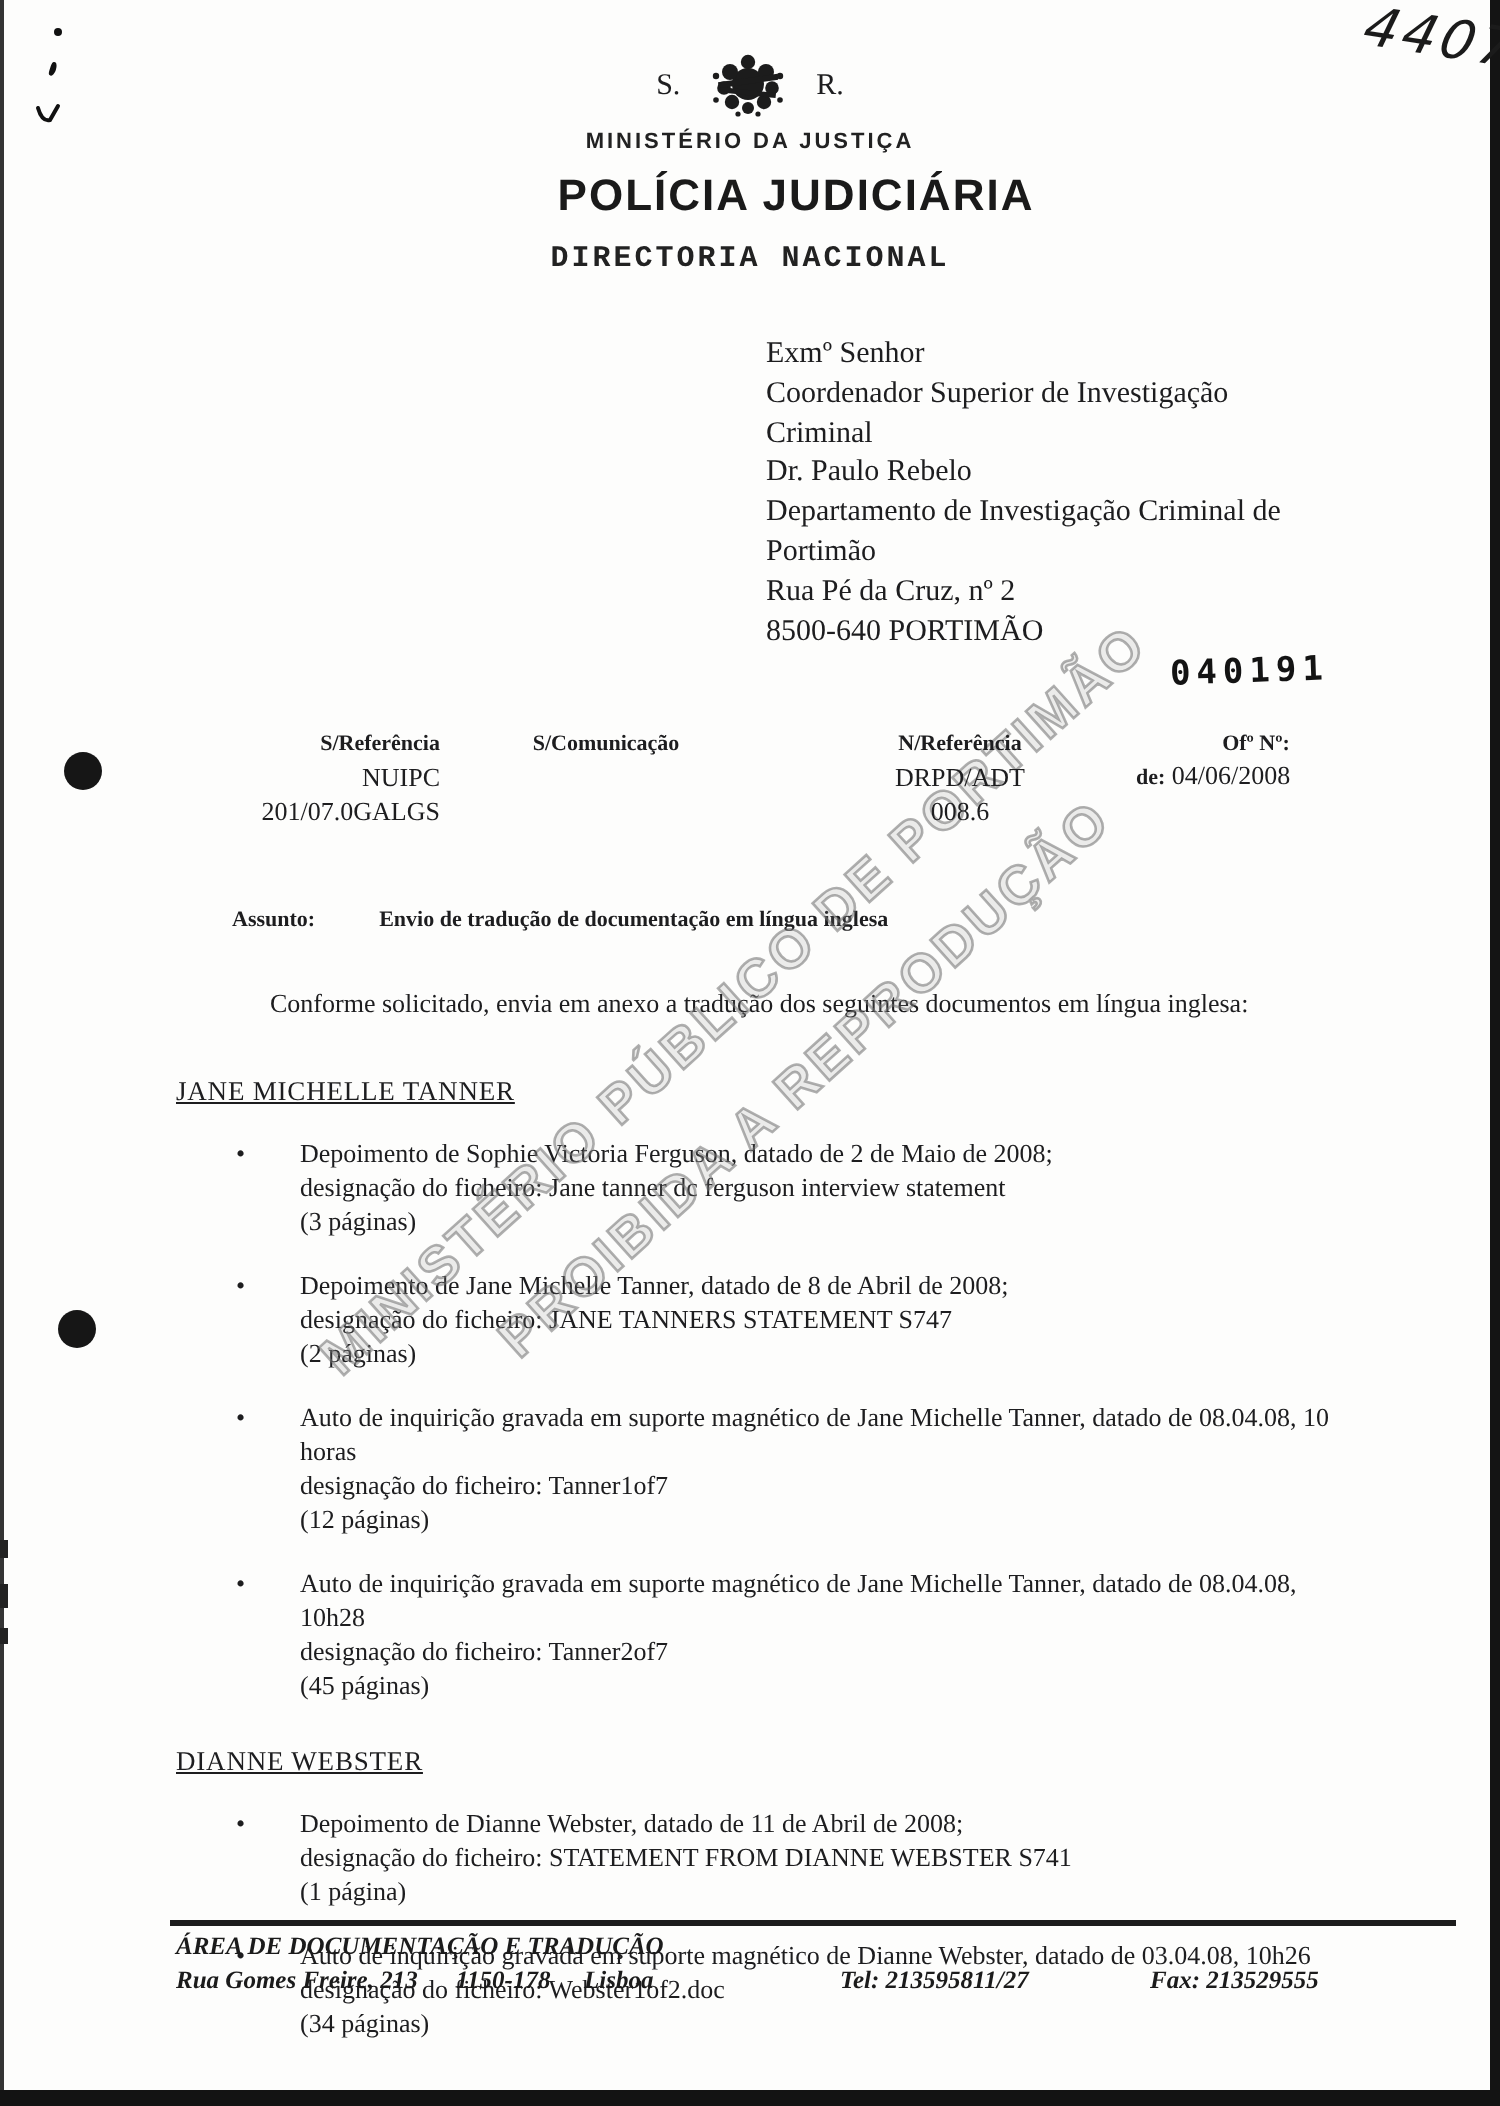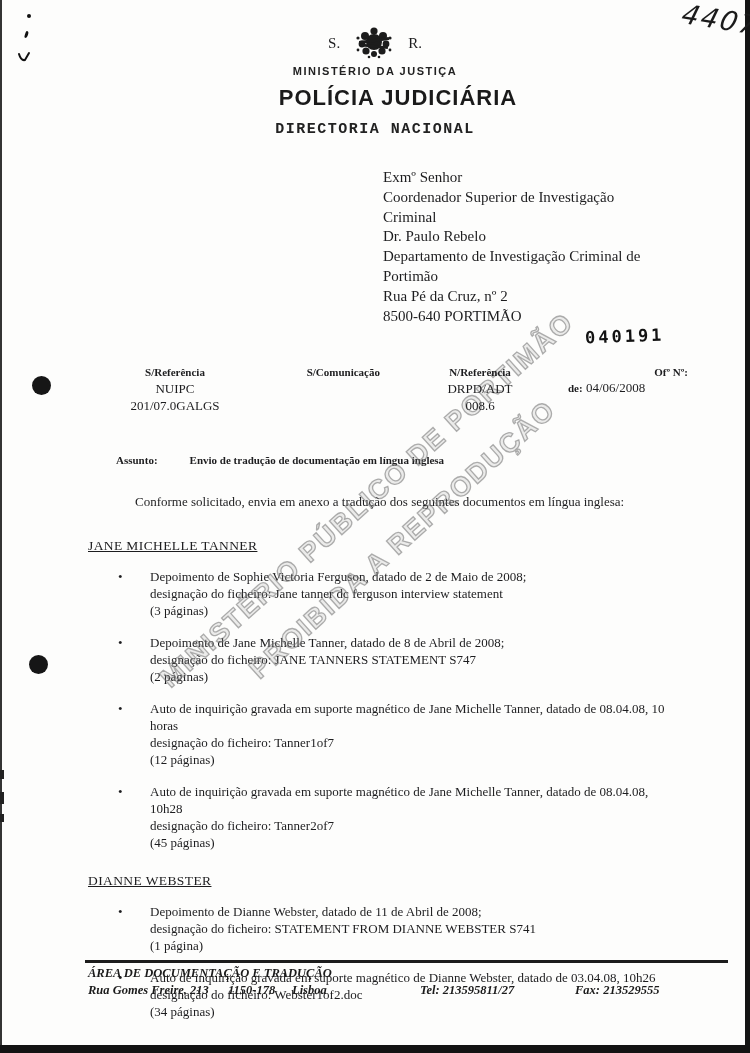--- a/index.html
+++ b/index.html
@@ -37,22 +37,22 @@
   .division{font-family:Liberation Mono, monospace;font-weight:bold;font-size:15px;letter-spacing:1.5px;margin-top:10px;color:#222;}
 
   .recipient{margin:30px 0 0 383px;font-size:15px;line-height:19.8px;}
   .recipient .line{display:block;white-space:nowrap;}
 
   
   .refs{position:relative;height:64px;margin-top:40px;font-size:13px;}
   .ref-col{position:absolute;text-align:center;}
   .ref-label{display:block;font-weight:bold;font-size:11px;margin-bottom:2px;}
   .ref-val{display:block;line-height:17px;white-space:nowrap;}
-  .ref-1{left:108px;width:134px;}
-  .ref-2{left:260px;width:120px;text-align:right;}
+  .ref-1{left:86px;width:134px;text-align:right;}
+  .ref-2{left:243px;width:120px;}
   .ref-3{left:418px;width:124px;}
   .ref-4{left:568px;width:120px;text-align:left;}
   .ref-date{white-space:nowrap;font-size:13px;}
   .ref-date b{font-size:11px;}
 
   .stamp{
     position:absolute;left:585px;top:326px;
     font-family:"DejaVu Sans Mono",monospace;font-weight:bold;
     font-size:17px;letter-spacing:3px;color:#131313;
     transform:rotate(-2deg);
@@ -174,21 +174,21 @@
     </div>
     <div class="ref-col ref-2">
       <span class="ref-label">S/Comunicação</span>
     </div>
     <div class="ref-col ref-3">
       <span class="ref-label">N/Referência</span>
       <span class="ref-val">DRPD/ADT</span>
       <span class="ref-val">008.6</span>
     </div>
     <div class="ref-col ref-4">
-      <span class="ref-label" style="text-align:right;">Ofº Nº:</span>
+      <span class="ref-label" style="text-align:center;">Ofº Nº:</span>
       <span class="ref-date"><b>de:</b> <span>04/06/2008</span></span>
     </div>
   </div>
 
   <div class="subject">
     <span>Assunto:</span>
     <span>Envio de tradução de documentação em língua inglesa</span>
   </div>
 
   <div class="intro">Conforme solicitado, envia em anexo a tradução dos seguintes documentos em língua inglesa:</div>

